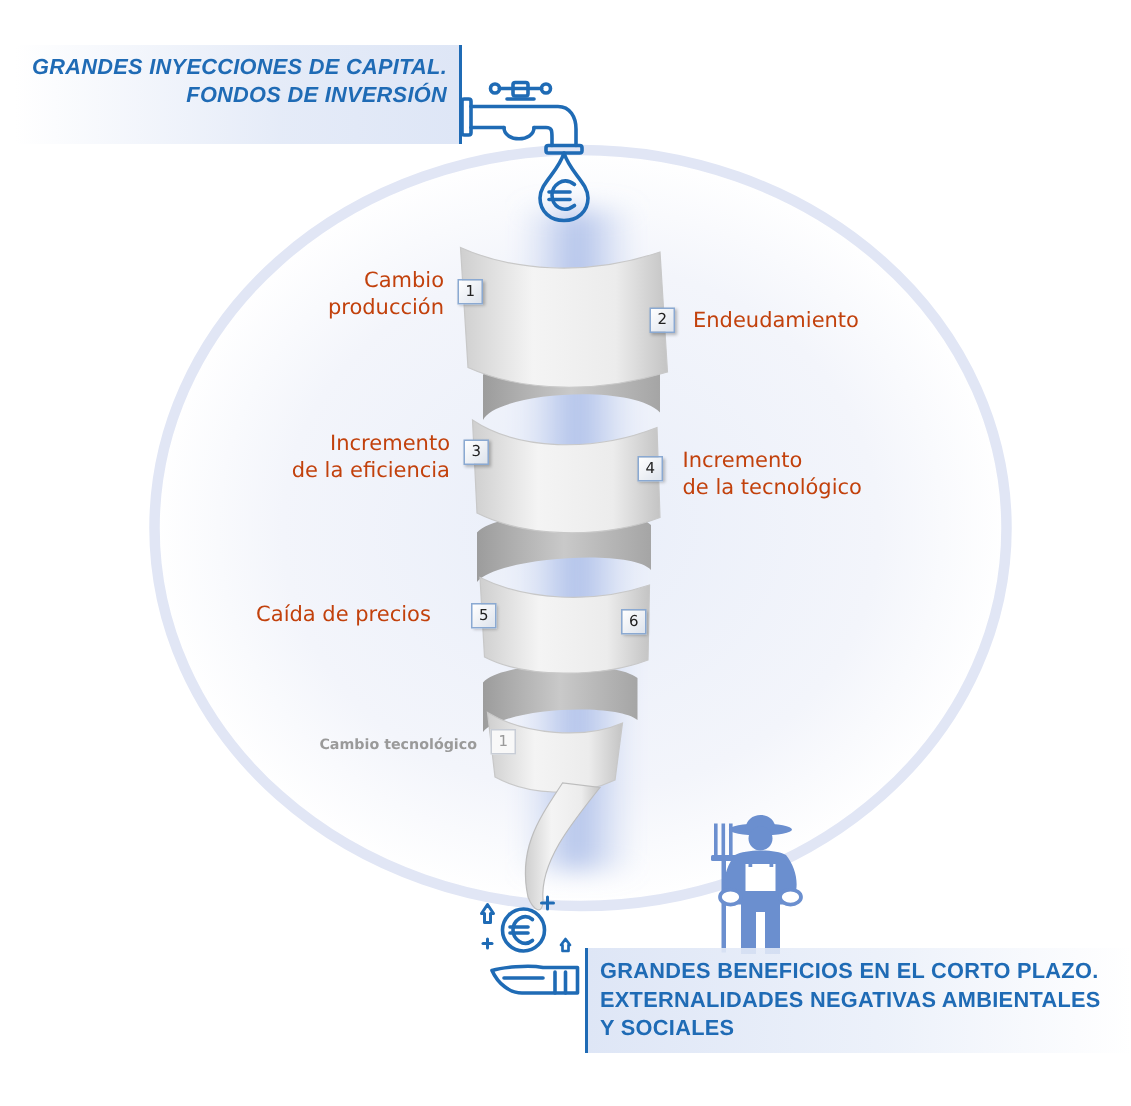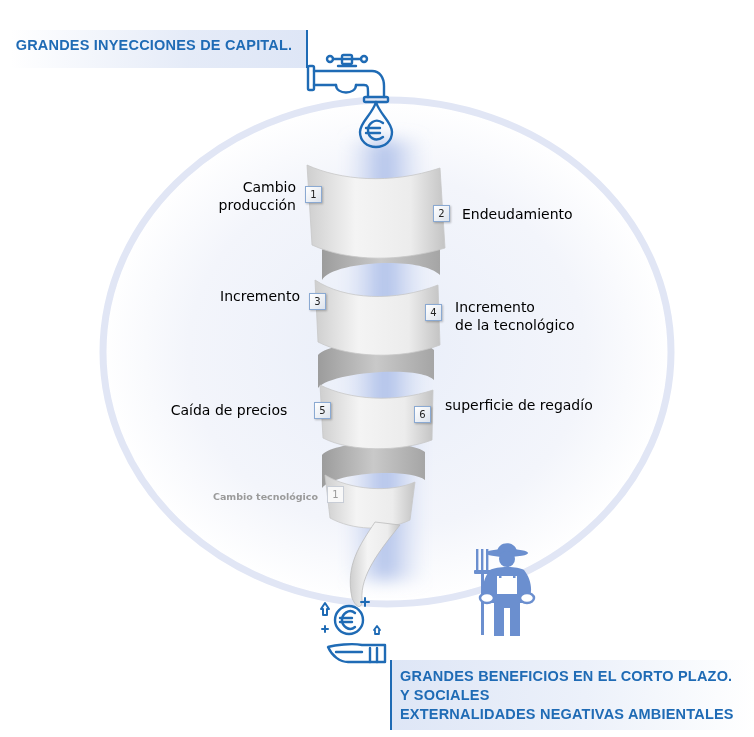--- a/index.html
+++ b/index.html
@@ -1,23 +1,23 @@
 <!DOCTYPE html>
 <html><head>
 <meta charset="utf-8">
 <style>
   html, body { margin:0; padding:0; background:#ffffff; }
   body { width:754px; height:737px; position:relative; overflow:hidden; font-family:"DejaVu Sans", sans-serif; }
   #bg { position:absolute; left:0; top:0; width:754px; height:737px; }
   .banner { position:absolute; color:#1f6bb5; font-family:"Liberation Sans", sans-serif; font-weight:bold; font-size:14.5px; line-height:19px; letter-spacing:0.2px; }
-  .banner-top { left:10px; top:30px; width:298px; height:38px; text-align:center; padding-right:8px; box-sizing:border-box;
-    background:linear-gradient(90deg, rgba(255,255,255,0) 0%, rgba(226,233,247,0.9) 60%, rgba(222,230,246,1) 100%); border-right:2px solid #1f6bb5; padding-top:6px; }
+  .banner-top { left:10px; top:30px; width:298px; height:66px; text-align:right; padding-right:8px; box-sizing:border-box;
+    background:linear-gradient(90deg, rgba(255,255,255,0) 0%, rgba(226,233,247,0.9) 60%, rgba(222,230,246,1) 100%); border-right:2px solid #1f6bb5; padding-top:6px;font-style:italic; }
   .banner-bottom { left:390px; top:632px; width:364px; height:70px; padding-left:8px; box-sizing:border-box; padding-top:7px;
-    background:linear-gradient(90deg, rgba(222,230,246,1) 0%, rgba(232,238,249,0.8) 55%, rgba(255,255,255,0) 100%); border-left:2px solid #1f6bb5;margin-top:28px; }
-  .label { position:absolute; color:#000000; font-family:"DejaVu Sans", sans-serif; font-size:14px; line-height:18px; }
+    background:linear-gradient(90deg, rgba(222,230,246,1) 0%, rgba(232,238,249,0.8) 55%, rgba(255,255,255,0) 100%); border-left:2px solid #1f6bb5; }
+  .label { position:absolute; color:#c2410c; font-family:"DejaVu Sans", sans-serif; font-size:14px; line-height:18px; }
   .label.right { text-align:right; }
   .num { position:absolute; width:15px; height:15px; border:1px solid #8aa9d2; background:linear-gradient(135deg,#ffffff,#dde3ec); font-size:10px; line-height:15px; text-align:center; color:#222; font-family:"DejaVu Sans", sans-serif; box-shadow:1px 1px 2px rgba(0,0,0,0.25);}
   .num.faded { color:#9a9a9a; border-color:#c8cdd6; background:#f8f8f8; box-shadow:none; }
   .label.faded { color:#9a9a9a; font-size:9.5px; }
 </style>
 </head>
 <body>
 
 <svg id="bg" viewBox="0 0 754 737" xmlns="http://www.w3.org/2000/svg">
   <defs>
@@ -112,54 +112,55 @@
     <rect x="497" y="576" width="20" height="18" fill="#ffffff"></rect>
     <rect x="499" y="570" width="2.5" height="8"></rect>
     <rect x="513" y="570" width="2.5" height="8"></rect>
     <ellipse cx="487" cy="598" rx="7" ry="5" fill="#ffffff" stroke="#6b8fcf" stroke-width="2.5"></ellipse>
     <ellipse cx="527" cy="598" rx="7" ry="5" fill="#ffffff" stroke="#6b8fcf" stroke-width="2.5"></ellipse>
   </g>
 </svg>
 
 <div class="banner banner-top">
   <div>GRANDES INYECCIONES DE CAPITAL.</div>
+  <div>FONDOS DE INVERSIÓN</div>
 </div>
 
 <div class="label right" style="left:212px; top:178px; width:84px;">
   <div>Cambio</div>
   <div>producción</div>
 </div>
 <div class="num" style="left:305px; top:186px;">1</div>
 
 <div class="num" style="left:433px; top:205px;">2</div>
 <div class="label" style="left:462px; top:205px;">
   <div>Endeudamiento</div>
 </div>
 
 <div class="label right" style="left:160px; top:287px; width:140px;">
   <div>Incremento</div>
+  <div>de la eficiencia</div>
 </div>
 <div class="num" style="left:309px; top:293px;">3</div>
 
 <div class="num" style="left:425px; top:304px;">4</div>
 <div class="label" style="left:455px; top:298px;">
   <div>Incremento</div>
   <div>de la tecnológico</div>
 </div>
 
 <div class="label right" style="left:150px; top:401px; width:158px;text-align:center;">
   <div>Caída de precios</div>
 </div>
 <div class="num" style="left:314px; top:402px;">5</div>
 
 <div class="num" style="left:414px; top:406px;">6</div>
 <div class="label" style="left:445px; top:396px;">
-  <div>superficie de regadío</div>
 </div>
 
 <div class="label right faded" style="left:190px; top:488px; width:128px;font-weight:bold;">Cambio tecnológico</div>
 <div class="num faded" style="left:327px; top:486px;">1</div>
 
 <div class="banner banner-bottom">
   <div>GRANDES BENEFICIOS EN EL CORTO PLAZO.</div>
+  <div>EXTERNALIDADES NEGATIVAS AMBIENTALES</div>
   <div>Y SOCIALES</div>
-  <div>EXTERNALIDADES NEGATIVAS AMBIENTALES</div>
 </div>
 
 </body></html>

